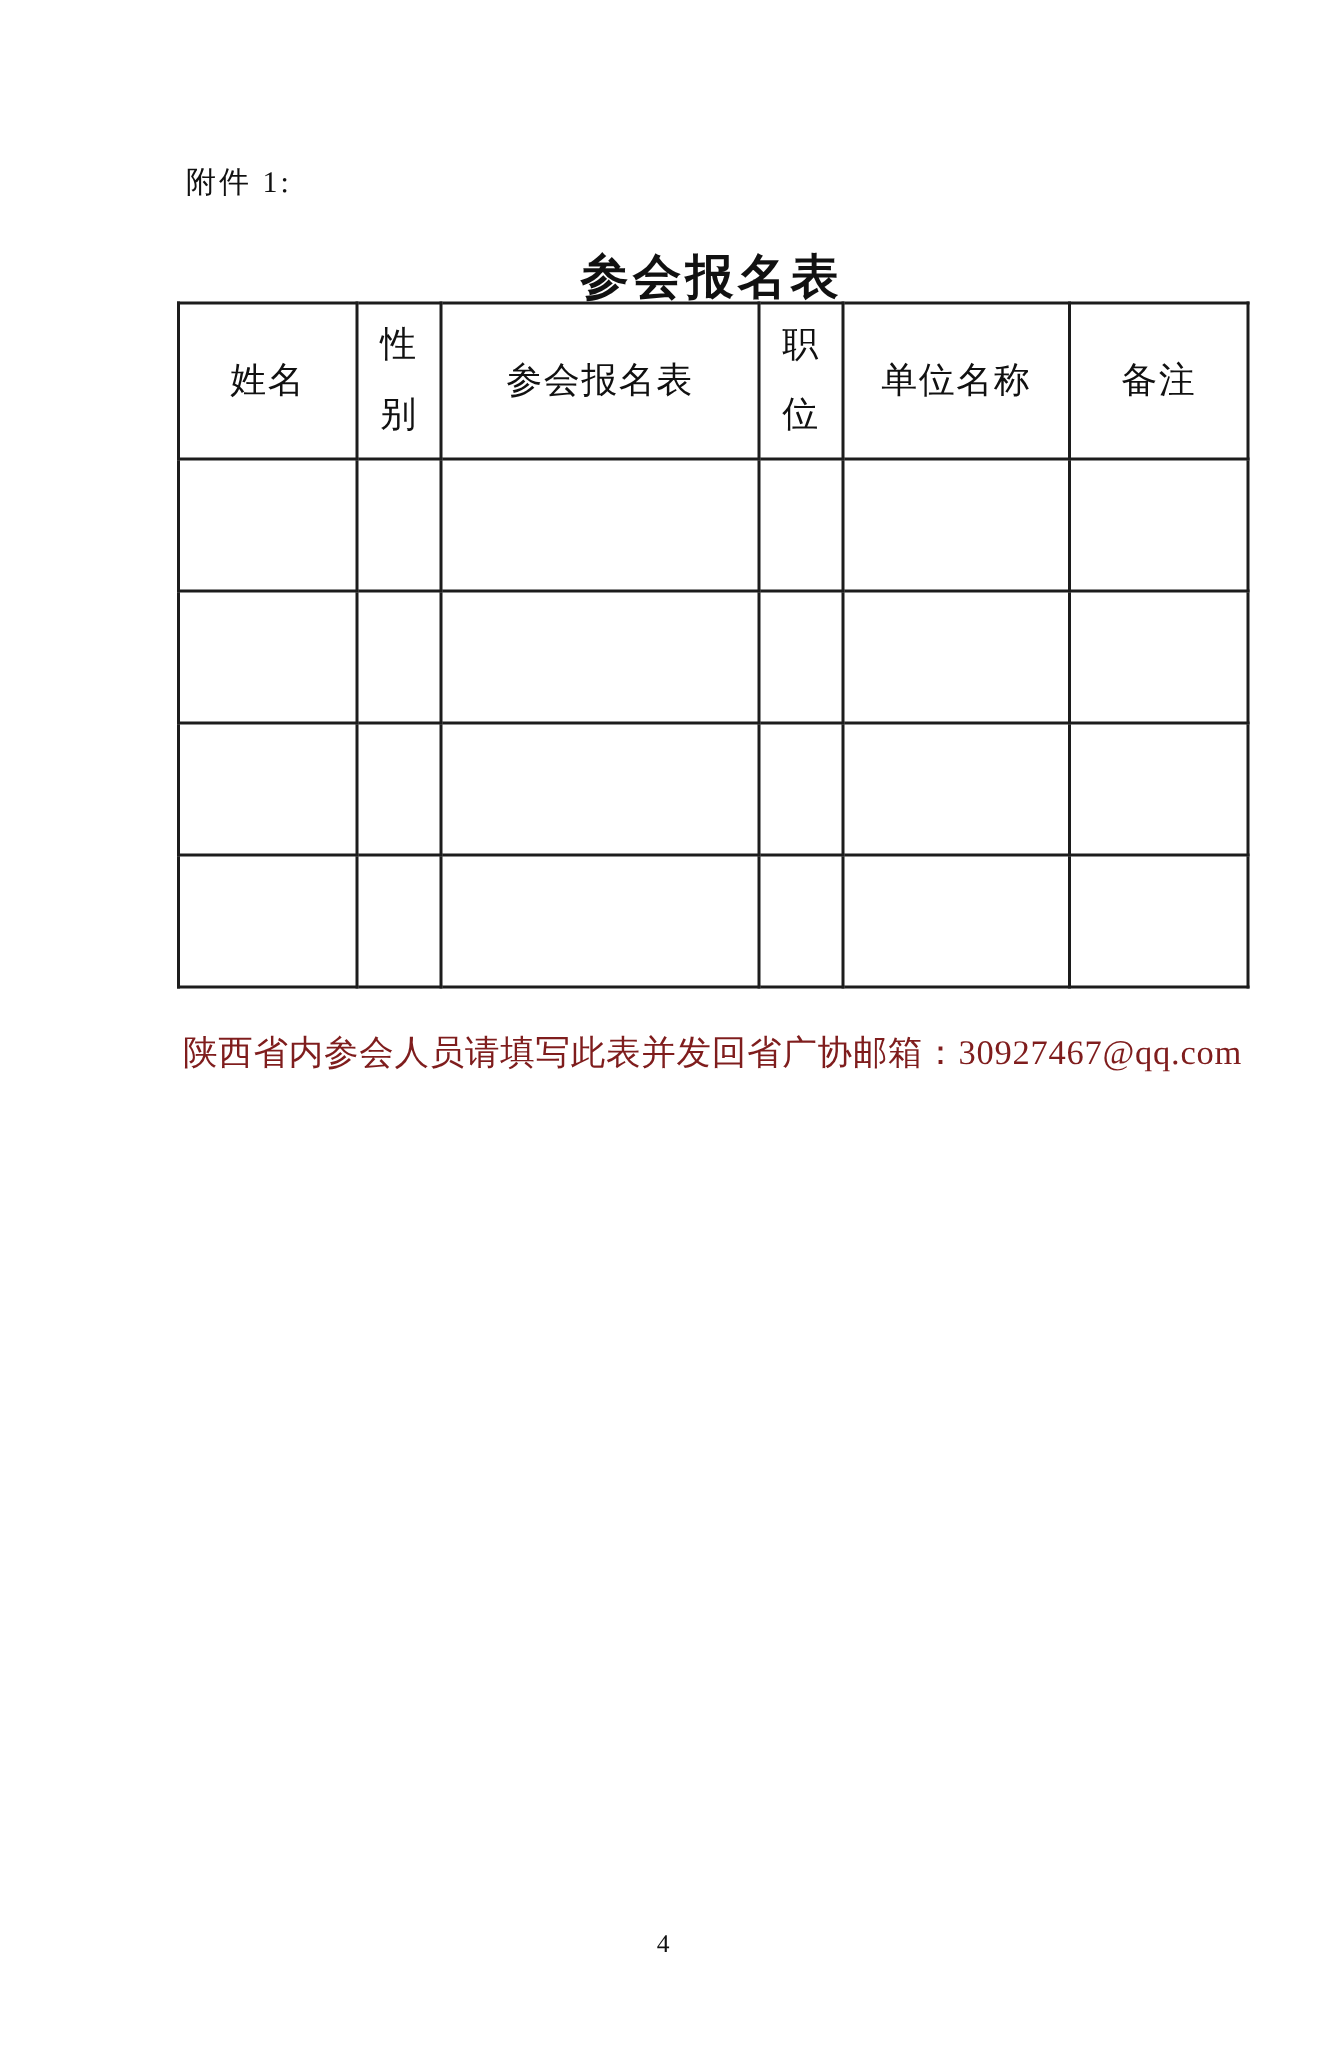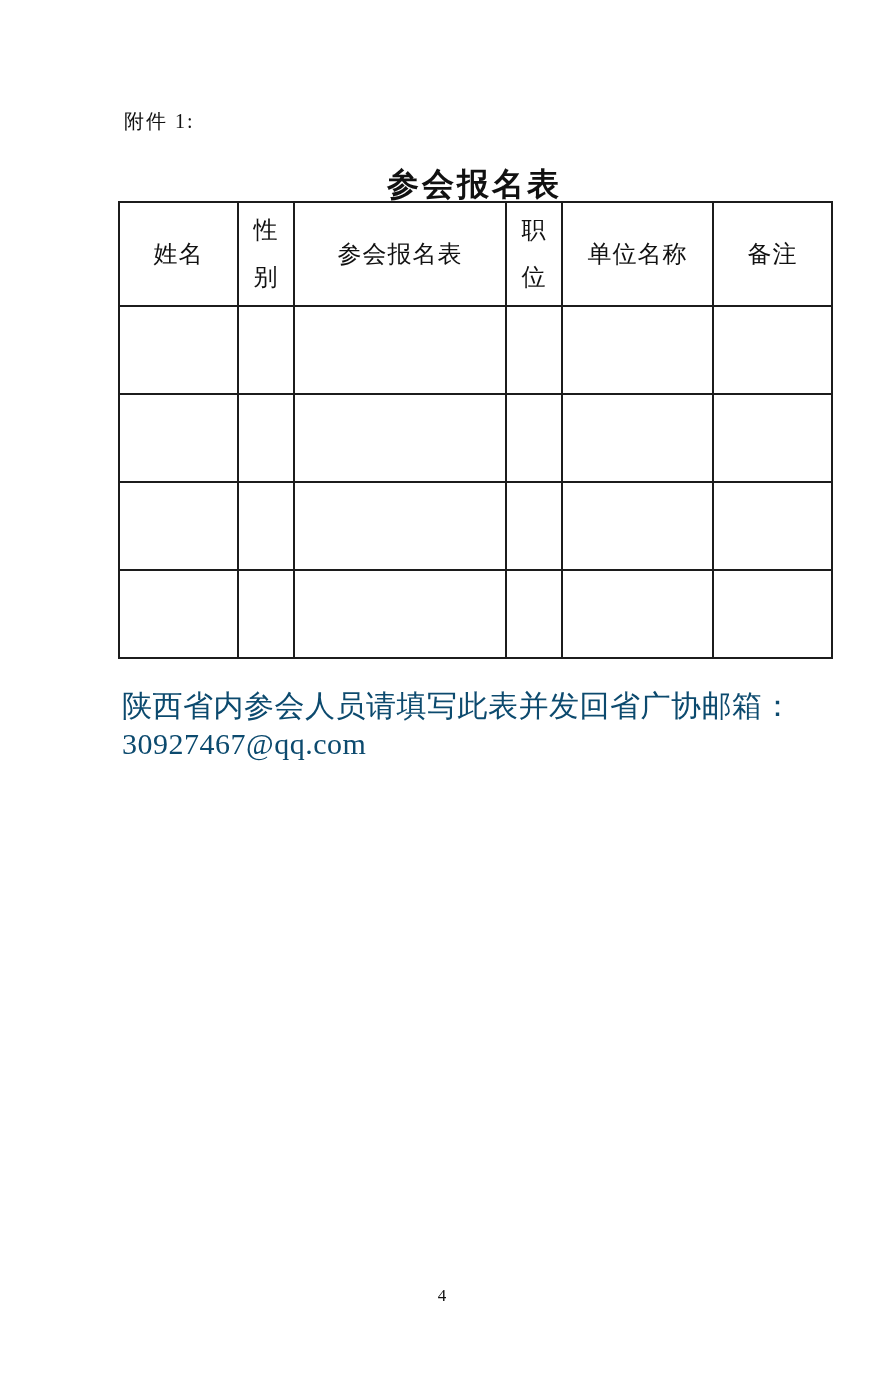--- a/index.html
+++ b/index.html
@@ -62,23 +62,23 @@
   }
   table.reg-table td {
     height: 86px;
   }
   .note-text {
     position: absolute;
     left: 122px;
     top: 686px;
     width: 740px;
     font-family: "Liberation Serif", serif;
-    font-size: 30px;
+    font-size: 23px;
     letter-spacing: 0.5px;
-    color: #0c4a6e;
+    color: #7f1d1d;
   }
   .page-number {
     position: absolute;
     left: 0;
     top: 1286px;
     width: 884px;
     text-align: center;
     font-family: "Liberation Serif", serif;
     font-size: 17px;
     color: #111111;

